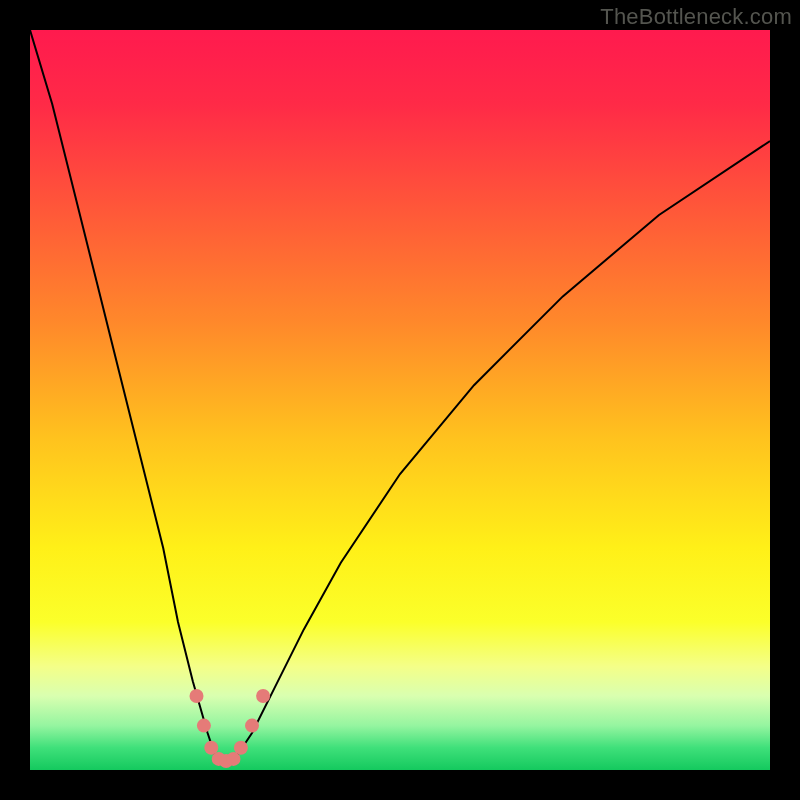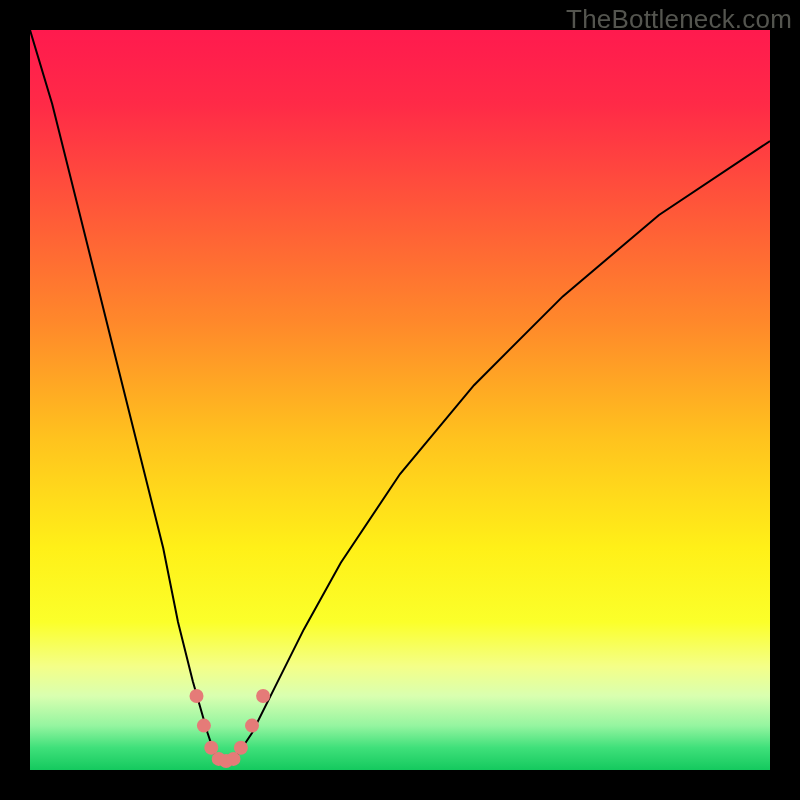--- a/index.html
+++ b/index.html
@@ -24,21 +24,21 @@
     left: 0;
     top: 0;
     width: 740px;
     height: 740px;
   }
   .watermark {
     position: absolute;
     top: 4px;
     right: 8px;
     color: #54554f;
-    font-size: 26px;
+    font-size: 22px;
     font-weight: 500;
     letter-spacing: 0.2px;
     z-index: 10;
   }
   svg { display: block; }
 </style>
 </head>
 <body>
 
 <div class="watermark">TheBottleneck.com</div>

